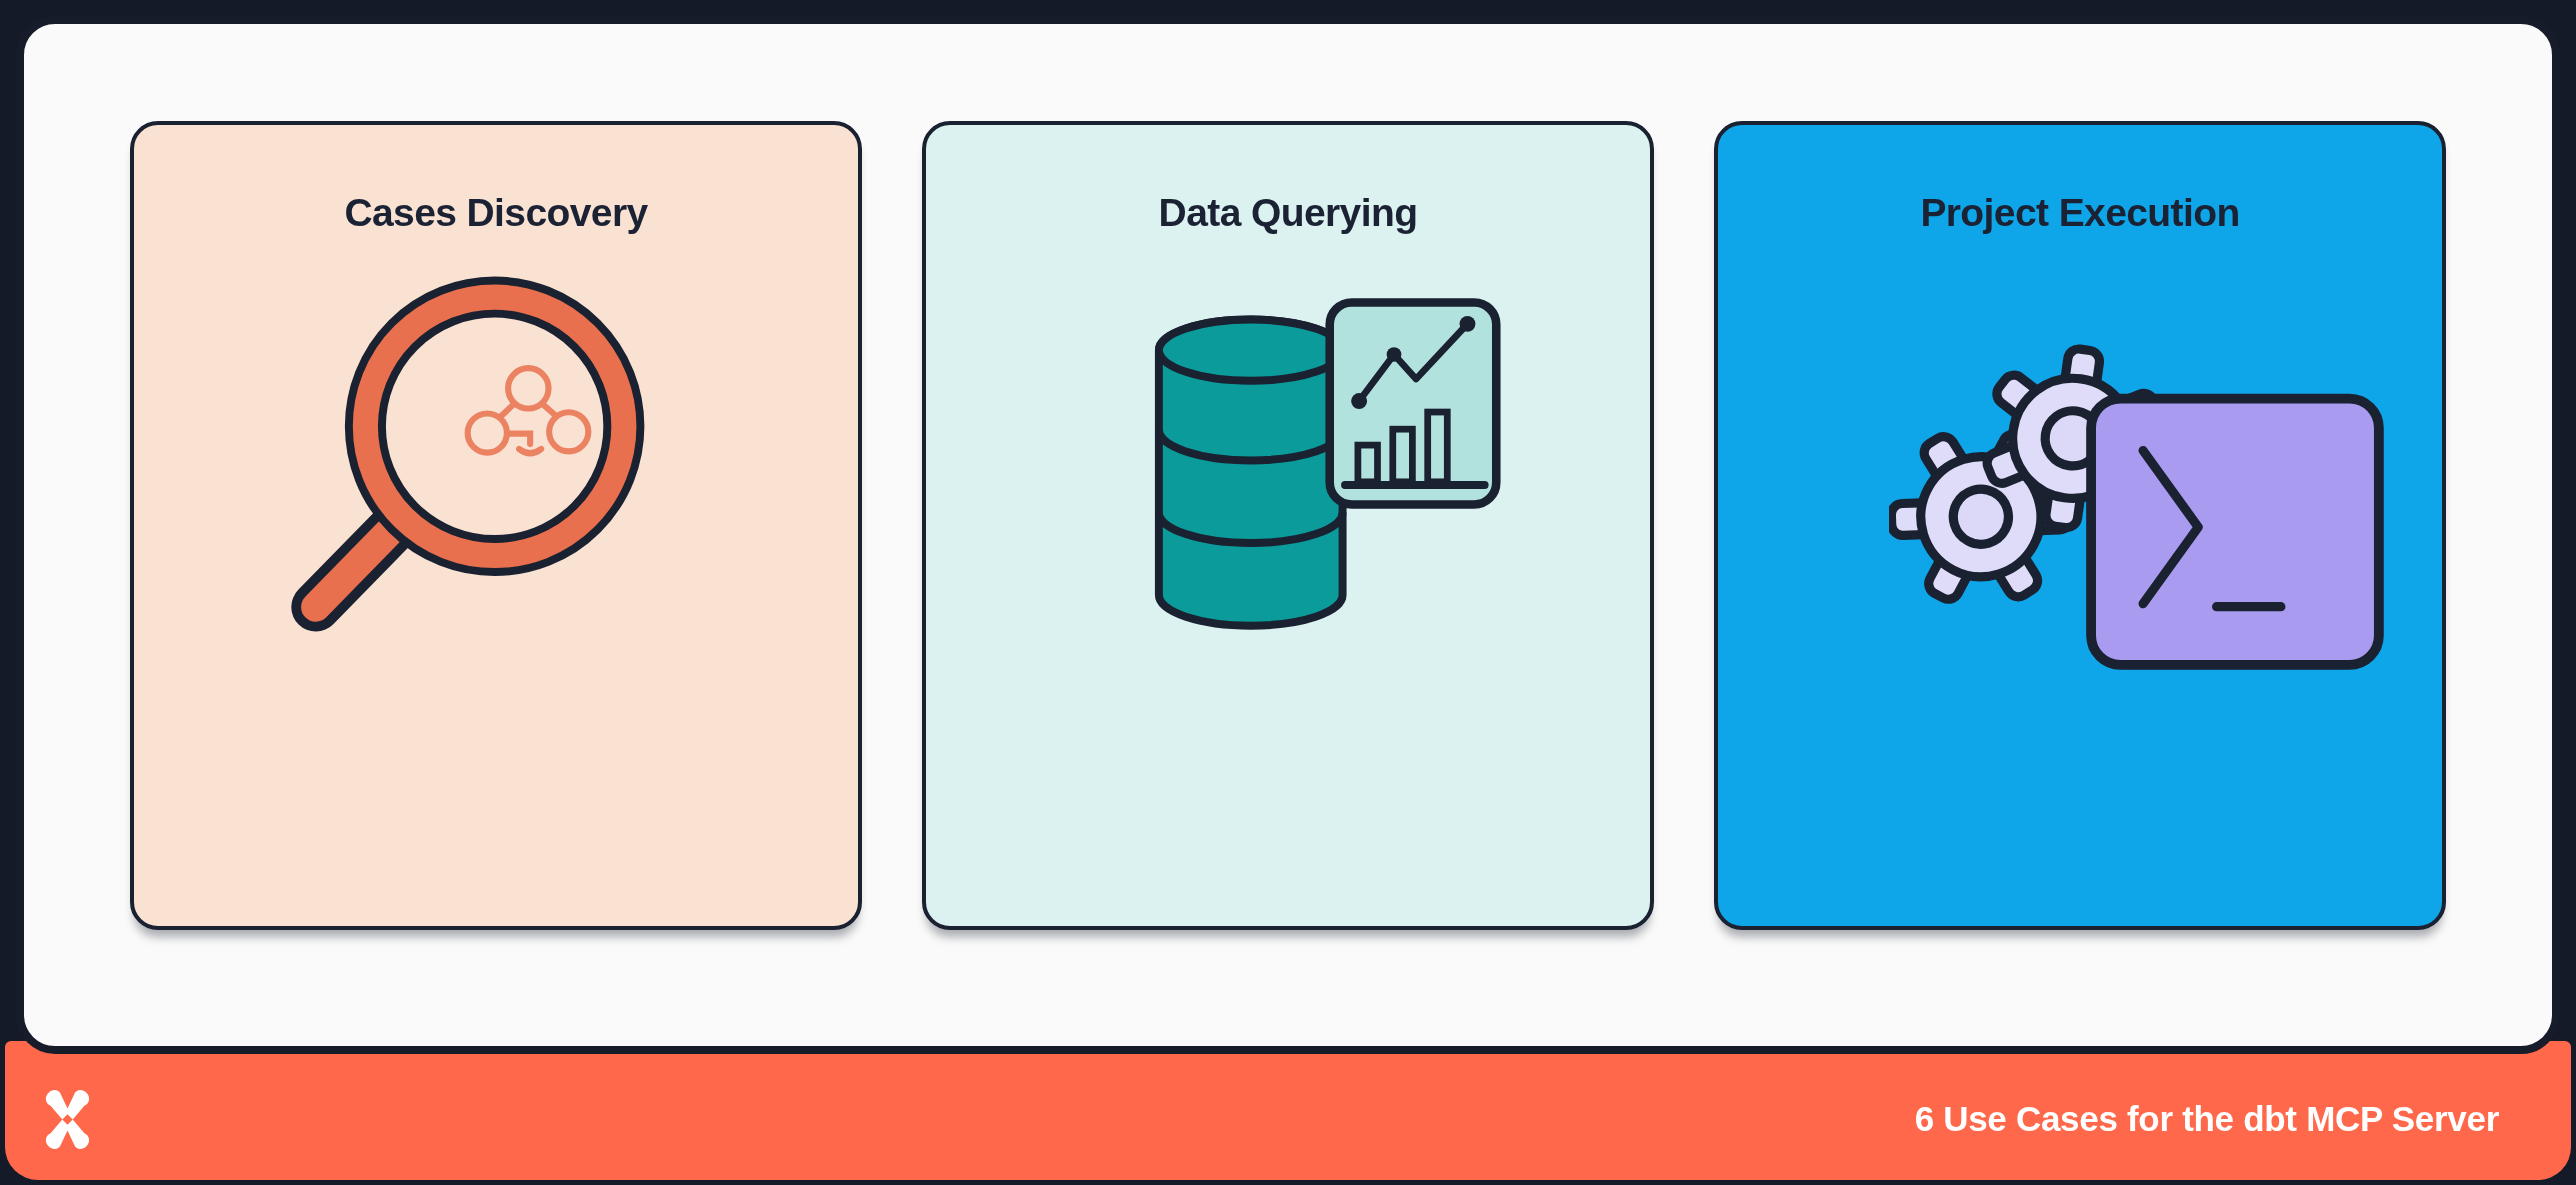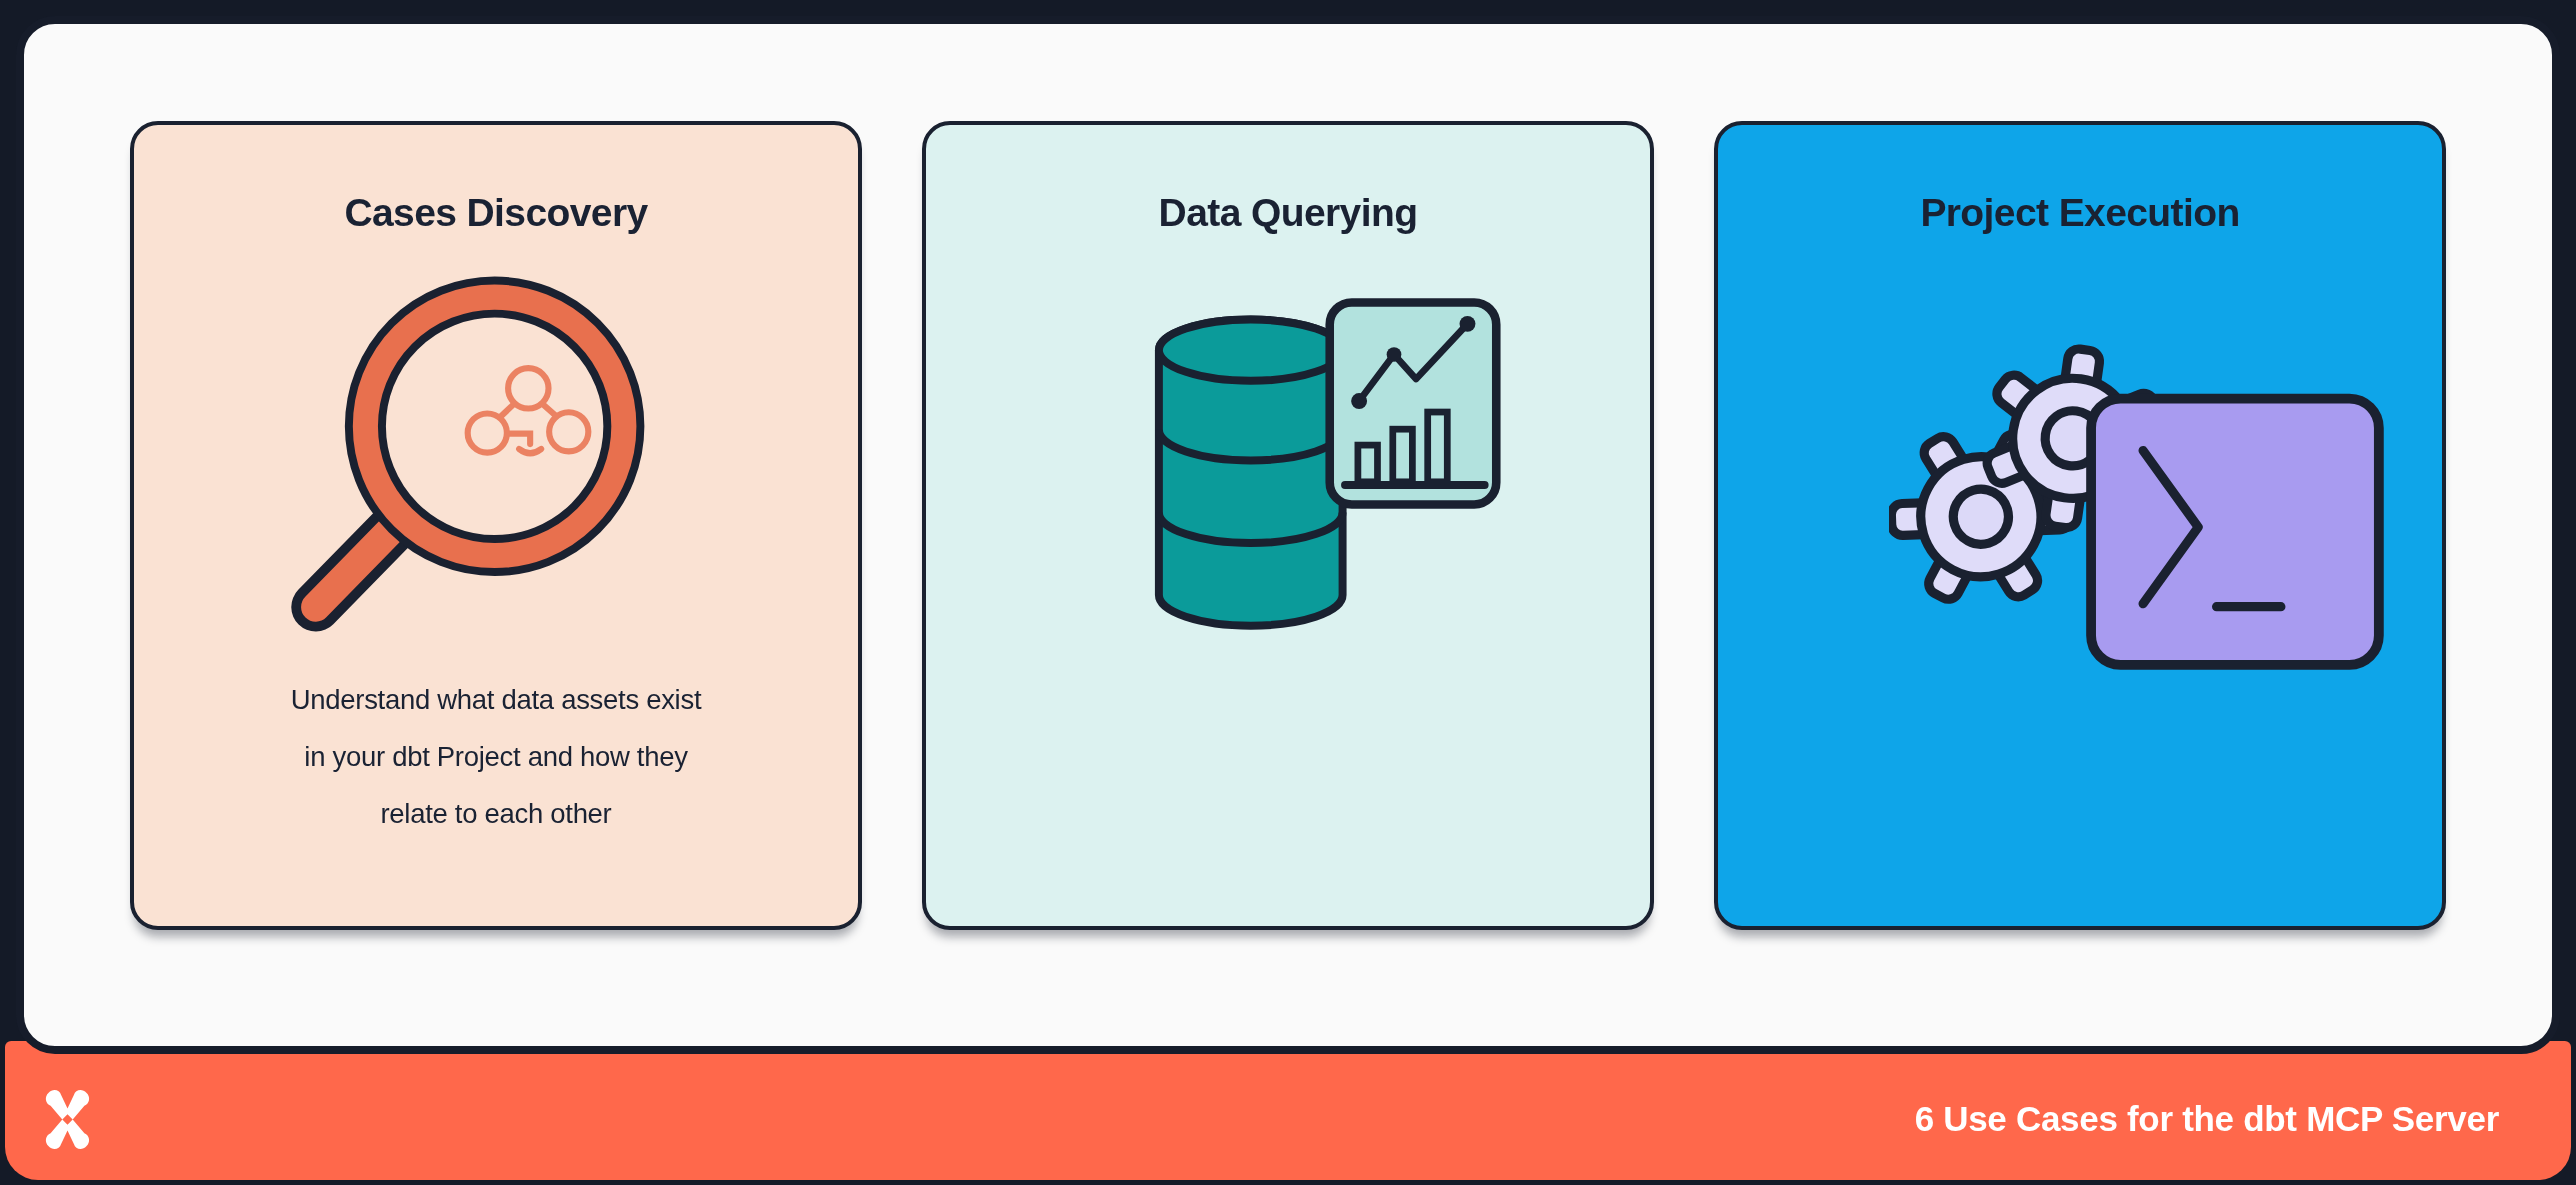--- a/index.html
+++ b/index.html
@@ -69,23 +69,20 @@
           <line x1="390" y1="230" x2="370" y2="249"></line>
           <line x1="441" y1="231" x2="459" y2="247"></line>
           <path d="M 381,277 H 418 V 294"></path>
           <path d="M 400,302 Q 418,316 436,302"></path>
           <circle cx="415" cy="203" r="33"></circle>
           <circle cx="348" cy="276" r="32"></circle>
           <circle cx="481" cy="274" r="32"></circle>
         </g>
       </svg>
     </div>
-    <div class="card-desc">Understand what data assets exist
-in your dbt Project and how they
-relate to each other</div>
   </div>
 
   <div class="card card-querying">
     <div class="card-title">Data Querying</div>
     <div class="icon-wrap w2">
       <svg width="349" height="334" viewBox="0 0 570 545">
 
         <path d="M 8,85 A 150,50 0 0 1 308,85 L 308,485 A 150,50 0 0 1 8,485 Z" fill="#0b9b9a" stroke="#1a2130" stroke-width="13"></path>
         <ellipse cx="158" cy="85" rx="150" ry="50" fill="#0b9b9a" stroke="#1a2130" stroke-width="13"></ellipse>
         <path d="M 8,215 A 150,50 0 0 0 308,215" fill="none" stroke="#1a2130" stroke-width="13"></path>

